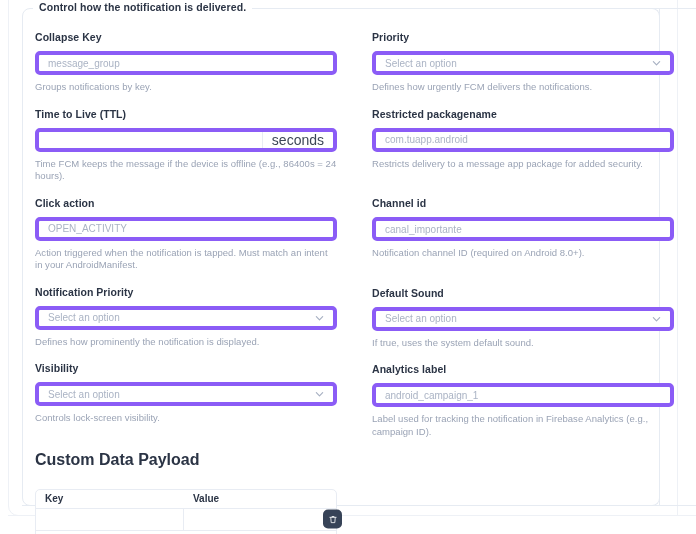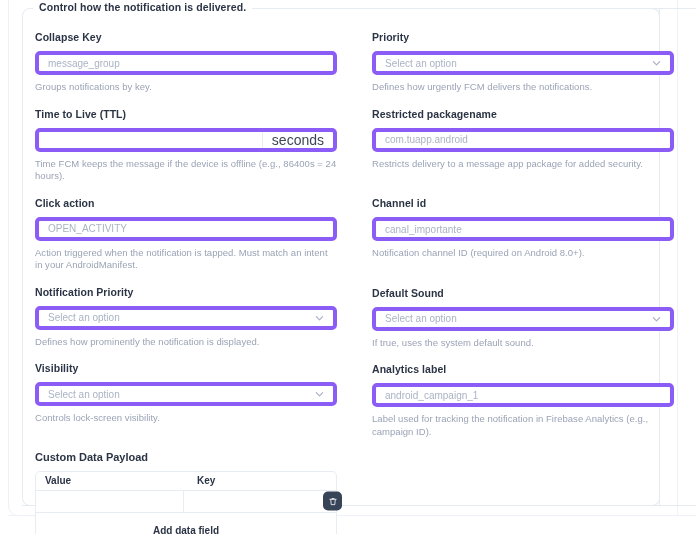--- a/index.html
+++ b/index.html
@@ -159,24 +159,24 @@
     line-height: 12.5px;
     margin-top: 6px;
     letter-spacing: 0.03px;
   }
 
   .gap-sm { height: 13px; }
   .gap-lg { height: 26px; }
 
   
   .payload-label {
-    font-size: 11px;
+    font-size: 16px;
     font-weight: bold;
     color: #2b3445;
-    margin-bottom: 8px;
+    margin-bottom: 20px;
   }
   .tbl {
     border: 1px solid #e8ecf3;
     border-radius: 5px;
     overflow: visible;
     position: relative;
     background: #fff;
   }
   .tbl-head {
     display: flex;
@@ -317,22 +317,22 @@
         </div>
         <div class="help">Controls lock-screen visibility.</div>
       </div>
 
       <div class="gap-lg"></div>
 
       <div class="field">
         <div class="payload-label">Custom Data Payload</div>
         <div class="tbl">
           <div class="tbl-head">
+            <div class="th key">Key</div>
             <div class="th val">Value</div>
-            <div class="th key">Key</div>
           </div>
           <div class="tbl-row">
             <div class="cell key"></div>
             <div class="cell val"></div>
             <button class="del-btn">
               <span>
                 <svg width="10" height="10" viewBox="0 0 16 16">
                   <path d="M3 4.5h10" stroke="#ffffff" stroke-width="1.3" stroke-linecap="round"></path>
                   <path d="M6.3 4.5V3.2h3.4v1.3" fill="none" stroke="#ffffff" stroke-width="1.3" stroke-linejoin="round"></path>
                   <path d="M4.4 4.5 L5.1 13 h5.8 L11.6 4.5" fill="none" stroke="#ffffff" stroke-width="1.3" stroke-linejoin="round"></path>

